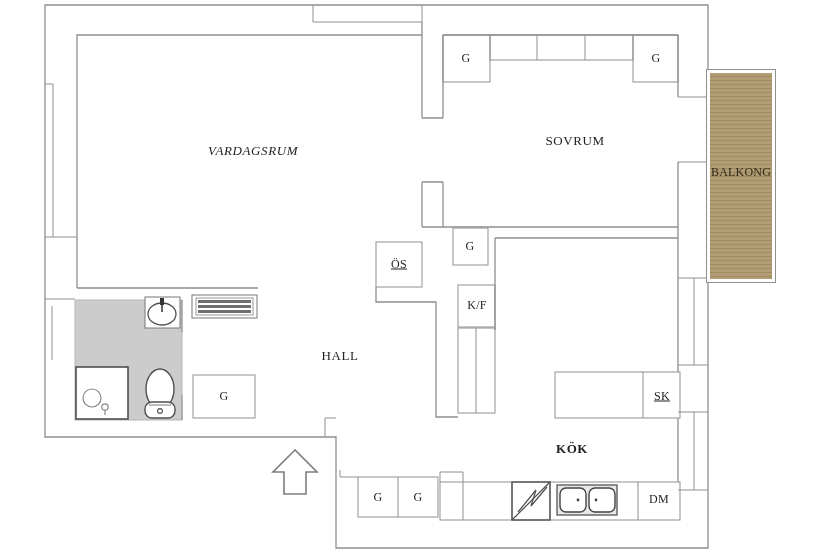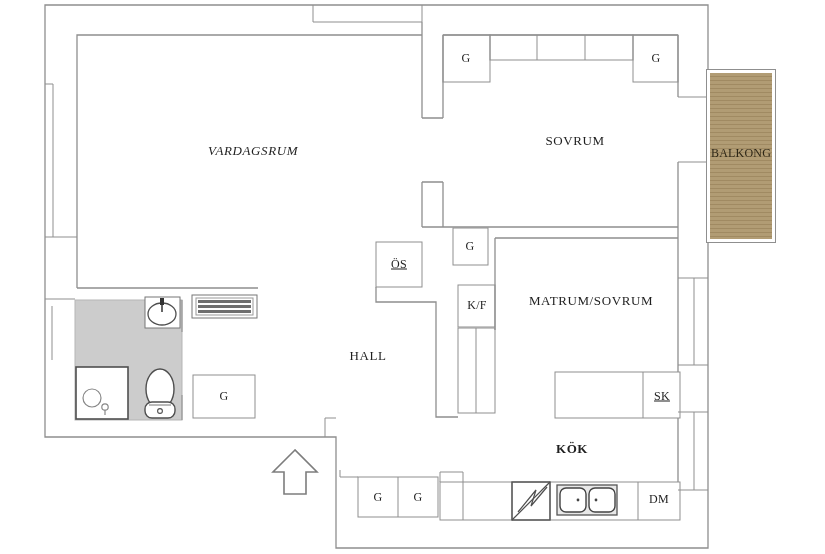--- a/index.html
+++ b/index.html
@@ -12,21 +12,21 @@
     position:relative;width:825px;height:554px;background:#ffffff;overflow:hidden;
     font-family:"Liberation Serif","DejaVu Serif",serif;color:var(--text);
   }
   .plan svg{position:absolute;left:0;top:0;}
   .lbl{
     position:absolute;transform:translate(-50%,-50%);
     font-size:13px;letter-spacing:0.6px;white-space:nowrap;color:var(--text);
   }
   .lbl.small{font-size:12px;letter-spacing:0.3px;}
   .balcony{
-    position:absolute;left:706px;top:69px;width:70px;height:174px;
+    position:absolute;left:706px;top:69px;width:70px;height:214px;
     background:#ffffff;border:1px solid var(--wall);box-sizing:border-box;padding:3px;
   }
   .balcony-wood{
     width:100%;height:100%;
     background:repeating-linear-gradient(to bottom,var(--balcony-wood) 0 3px,var(--balcony-wood-stripe) 3px 4px);
   }
   .balcony .lbl{left:50%;top:48%;color:var(--balcony-text);font-size:12px;letter-spacing:0.2px;}
   .wall{stroke:var(--wall);stroke-width:1.3;fill:none;}
   .wall-thin{stroke:var(--wall);stroke-width:1;fill:none;}
   .fx-line{stroke:var(--fixture);fill:none;stroke-width:1.2;}
@@ -139,22 +139,21 @@
     </g>
   </svg>
 
   <div class="balcony">
     <div class="balcony-wood"></div>
     <div class="lbl">BALKONG</div>
   </div>
 
   <div class="lbl" style="left:253px;top:151px;font-style:italic;">VARDAGSRUM</div>
   <div class="lbl" style="left:567px;top:141px;margin-left:8px;">SOVRUM</div>
-  <div class="lbl" style="left:591px;top:301px;">MATRUM/SOVRUM</div>
-  <div class="lbl" style="left:340px;top:356px;margin-left:28px;">HALL</div>
+  <div class="lbl" style="left:340px;top:356px;">HALL</div>
   <div class="lbl" style="left:572px;top:449px;font-weight:bold;">KÖK</div>
 
   <div class="lbl small" style="left:399px;top:264px;text-decoration:underline;">ÖS</div>
   <div class="lbl small" style="left:477px;top:305px;text-align:center;">K/F</div>
   <div class="lbl small" style="left:662px;top:396px;text-decoration:underline;">SK</div>
   <div class="lbl small" style="left:659px;top:499px;">DM</div>
   <div class="lbl small" style="left:466px;top:58px;">G</div>
   <div class="lbl small" style="left:656px;top:58px;">G</div>
   <div class="lbl small" style="left:470px;top:246px;">G</div>
   <div class="lbl small" style="left:224px;top:396px;">G</div>

